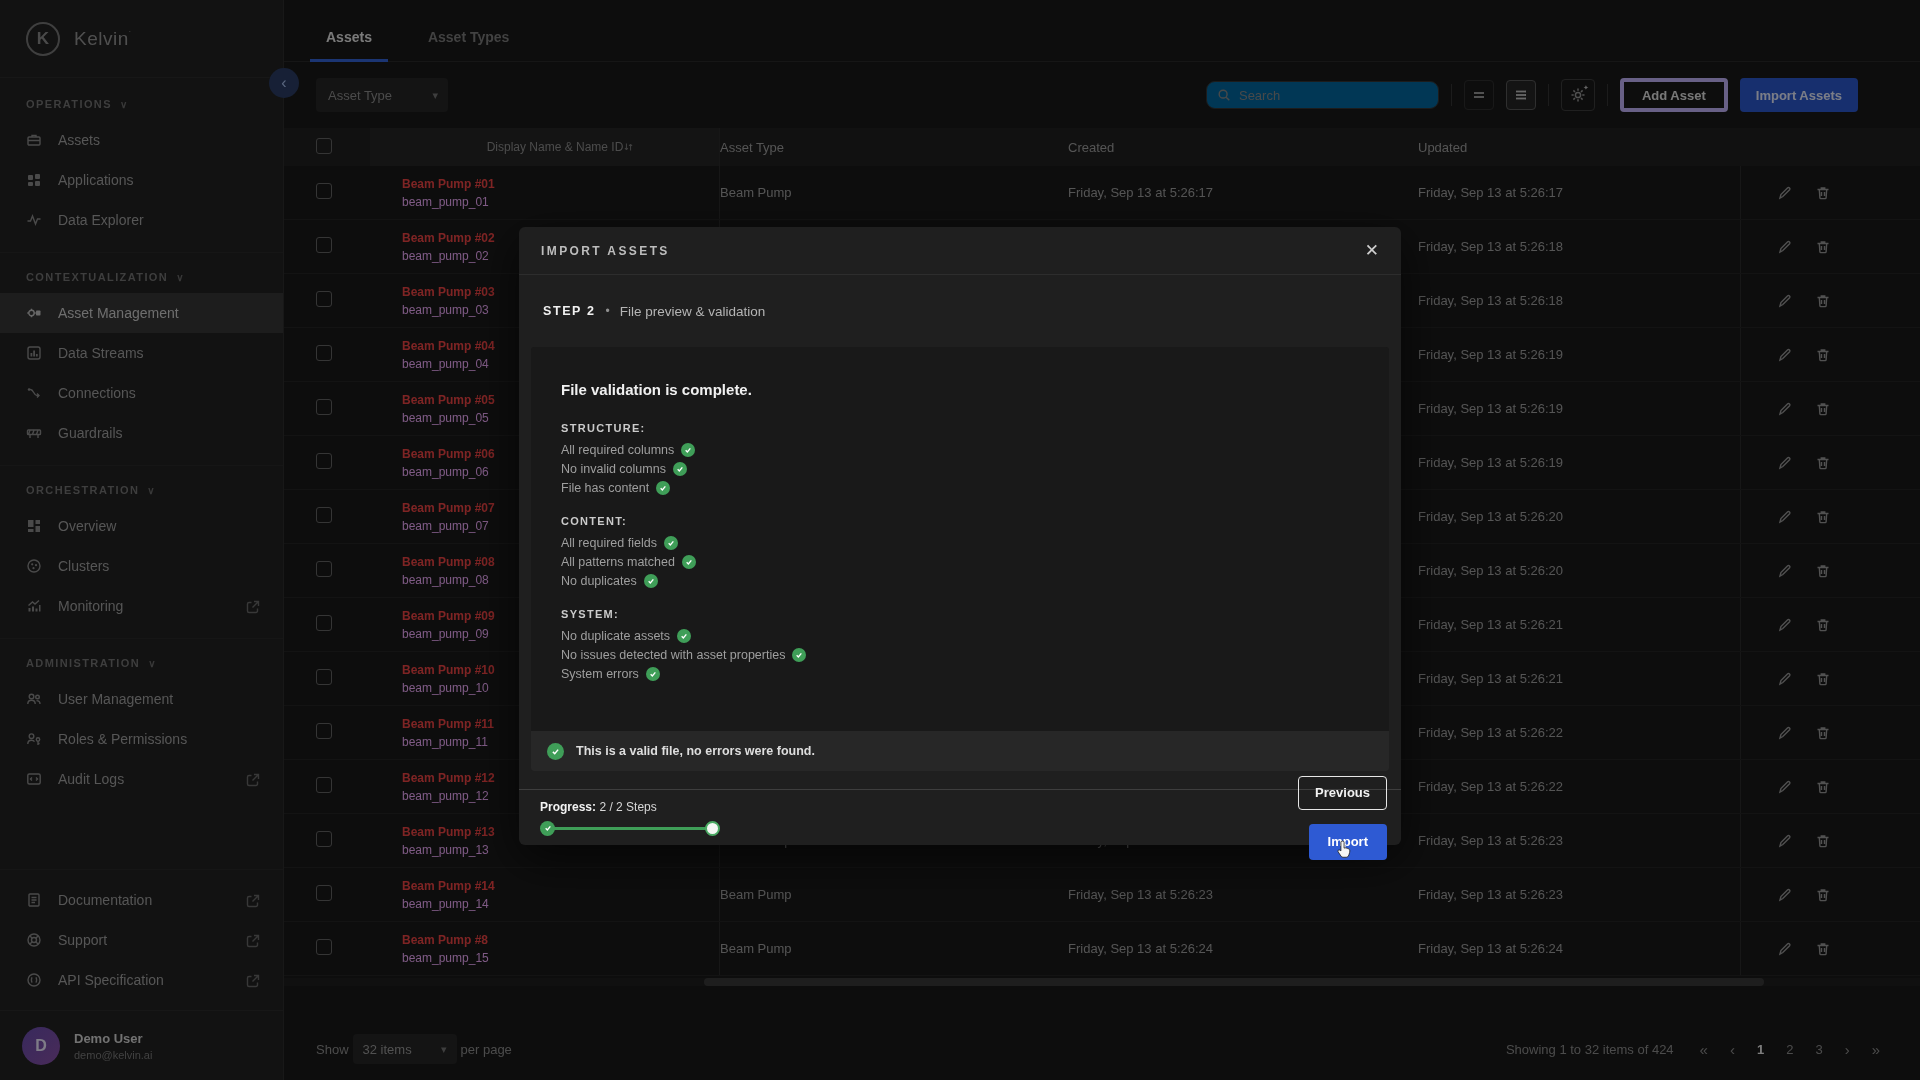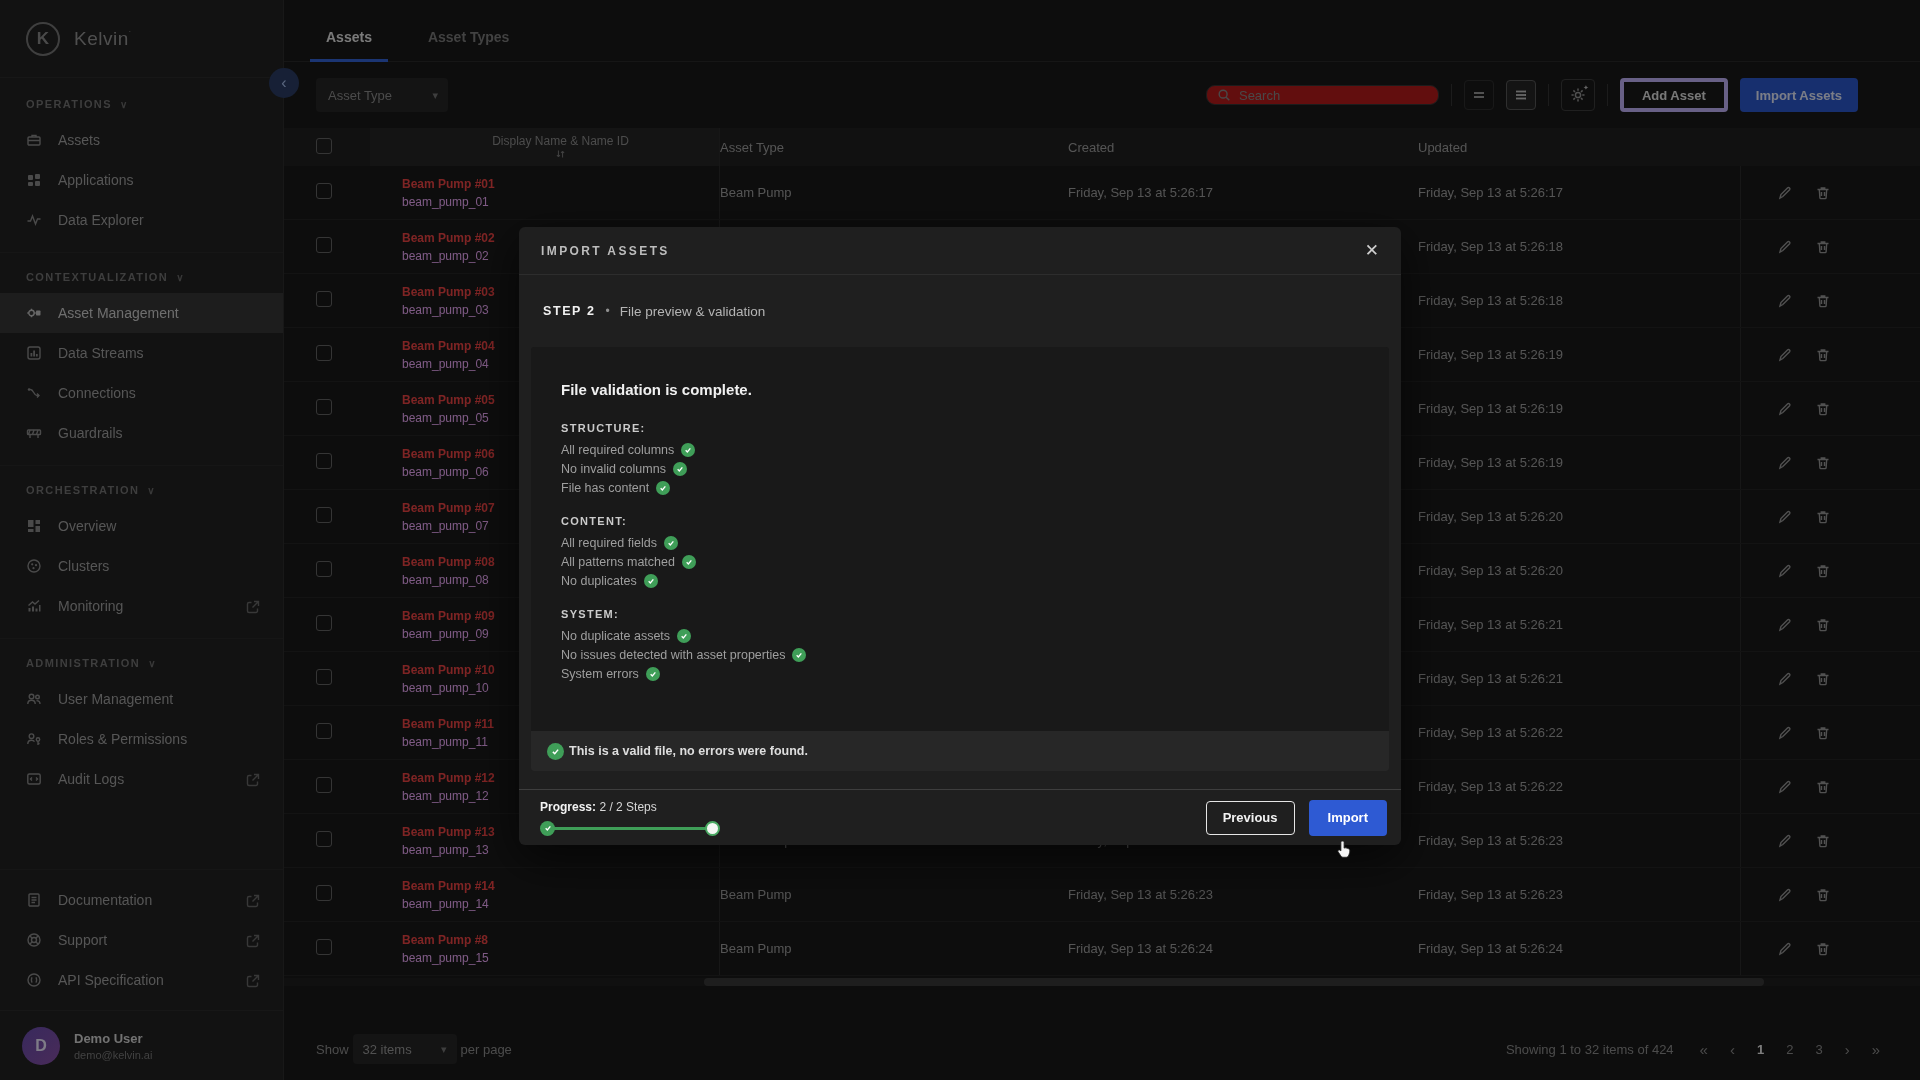--- a/index.html
+++ b/index.html
@@ -45,21 +45,21 @@
   .tabbar { height:62px; border-bottom:1px solid #2a2a2a; display:flex; align-items:flex-end;
     padding-left:36px; gap:44px; }
   .tab { font-size:14px; font-weight:700; color:#7d7d7d; padding:0 6px 16px 6px; cursor:pointer; position:relative; }
   .tab.active { color:#e6e6e6; }
   .tab.active::after { content:""; position:absolute; left:-10px; right:-10px; bottom:-1px; height:3px; background:#3464d9; }
   .toolbar { height:66px; display:flex; align-items:center; padding:0 62px 0 32px; }
   .filter-select { width:132px; height:34px; background:#262626; border-radius:4px; display:flex;
     align-items:center; justify-content:space-between; padding:0 10px 0 12px; color:#8f8f8f; font-size:13px; cursor:pointer; }
   .filter-caret { color:#767676; font-size:11px; }
   .toolbar-right { margin-left:auto; display:flex; align-items:center; gap:12px; }
-  .search-box { width:233px; height:20px; background:#b91c1c; border:1px solid #363636; border-radius:9px;
+  .search-box { width:233px; height:28px; background:#0369a1; border:1px solid #363636; border-radius:9px;
     display:flex; align-items:center; padding:0 10px; gap:8px; color:#8a8a8a; }
   .search-box input { flex:1; background:transparent; border:none; outline:none; color:#cfcfcf; font-size:13px;
     font-family:"Liberation Sans",sans-serif; }
   .search-box input::placeholder { color:#8a8a8a; }
   .tdivider { width:1px; height:22px; background:#363636; }
   .icon-btn { height:30px; display:flex; align-items:center; justify-content:center; background:transparent;
     border:1px solid #303030; border-radius:4px; color:#9a9a9a; cursor:pointer; }
   .view-btn { width:30px; } .view-btn.selected { border-color:#5a5a5a; background:#262626; color:#c2c2c2; }
   .gear-btn { width:34px; height:32px; border-color:#3e3e3e; position:relative; }
   .gear-spark { position:absolute; top:4px; right:5px; font-size:7px; color:#bdbdbd; }
@@ -70,21 +70,21 @@
 
   
   .table { flex:0 0 auto; }
   .trow { display:grid; grid-template-columns:54px 350px 348px 350px 322px 1fr; align-items:center;
     padding-left:32px; }
   .thead { height:38px; background:#212121; color:#8f8f8f; font-size:12px; }
   .thead .cell-name { background:#272727; align-self:stretch; display:flex; align-items:center; }
   .tbody-row { height:54px; border-bottom:1px solid #242424; }
   .cell-name { border-right:1px solid #2c2c2c; align-self:stretch; display:flex; flex-direction:column;
     justify-content:center; padding-left:32px; }
-  .thead .cell-name { flex-direction:column; gap:0;align-items:center; }
+  .thead .cell-name { flex-direction:row; gap:0;align-items:center; }
   .sort-icon { color:#7a7a7a; }
   .row-display { color:#ef4444; font-size:12px; font-weight:700; }
   .row-id { color:#f0abfc; font-size:12px; margin-top:4px; }
   .cell { color:#a0a0a0; font-size:13px; }
   .cell-actions { align-self:stretch; border-left:1px solid #2c2c2c; display:flex; align-items:center;
     gap:22px; padding-left:36px; }
   .action-ico { background:none; border:none; color:#9a9a9a; cursor:pointer; width:16px; height:16px; padding:0; }
   .checkbox { width:16px; height:16px; border:1.5px solid #646464; border-radius:3px; display:inline-block; cursor:pointer; }
   .hscroll { position:relative; height:8px; margin-top:2px; }
   .hscroll-track { position:absolute; left:0; right:0; height:8px; background:#1f1f1f; }
@@ -114,34 +114,34 @@
   .modal-body { flex:1; padding:0 12px; }
   .panel { height:424px; background:#191919; border-radius:3px; display:flex; flex-direction:column; }
   .panel-content { flex:1; padding:34px 30px 0 30px; }
   .v-title { color:#f0f0f0; font-size:15px; font-weight:700; margin-bottom:24px; }
   .v-group-label { color:#cbcbcb; font-size:11px; font-weight:700; letter-spacing:1.3px; margin:20px 0 9px 0; }
   .v-group:first-of-type .v-group-label { margin-top:0; }
   .v-item { display:flex; align-items:center; gap:7px; color:#9f9f9f; font-size:12.5px; margin-bottom:5px; }
   .check-circle { width:14px; height:14px; border-radius:50%; background:#3f9e58; display:inline-flex;
     align-items:center; justify-content:center; flex:0 0 auto; }
   .message-bar { height:40px; background:#272727; border-radius:0 0 3px 3px; display:flex; align-items:center;
-    gap:5px; padding:0 16px; }
+    gap:12px; padding:0 16px; }
   .message-bar .check-circle { width:17px; height:17px; }
   .message-text { color:#dedede; font-size:12.5px; font-weight:700; }
   .modal-footer { height:56px; margin-top:18px; border-top:1px solid #3e3e3e; display:flex; align-items:center;
     padding:0 14px 0 21px; position:relative; }
   .progress-block { display:flex; flex-direction:column; justify-content:center; gap:7px; }
   .progress-label-row { font-size:12px; color:#d8d8d8; }
   .progress-label-row b { color:#f2f2f2; }
   .progress-track { position:relative; width:180px; height:15px; }
   .progress-line { position:absolute; left:6px; right:6px; top:6px; height:3px; background:#3f9e58; }
   .node { position:absolute; top:0; width:15px; height:15px; border-radius:50%; }
   .node-start { left:0; background:#3f9e58; display:flex; align-items:center; justify-content:center; }
   .node-end { right:0; background:#f4f7f4; border:2px solid #4aa963; }
-  .modal-buttons { margin-left:auto; display:flex; align-items:center; gap:14px; }
+  .modal-buttons { margin-left:auto; display:flex; align-items:flex-end; gap:14px;flex-direction:column; }
   .btn-prev { height:34px; padding:0 16px; background:transparent; border:1px solid #e6e6e6; border-radius:4px;
     color:#f2f2f2; font-size:13px; font-weight:700; cursor:pointer; font-family:"Liberation Sans",sans-serif; }
   .btn-import { height:36px; padding:0 19px; background:#2e5ad3; border:none; border-radius:4px;
     color:#ffffff; font-size:13px; font-weight:700; cursor:pointer; font-family:"Liberation Sans",sans-serif; }
   .cursor-hand { position:absolute; left:816px; top:49px; width:20px; height:20px; color:#f5f5f5; }
   svg { display:block; }
 </style>
 </head>
 <body>
 

